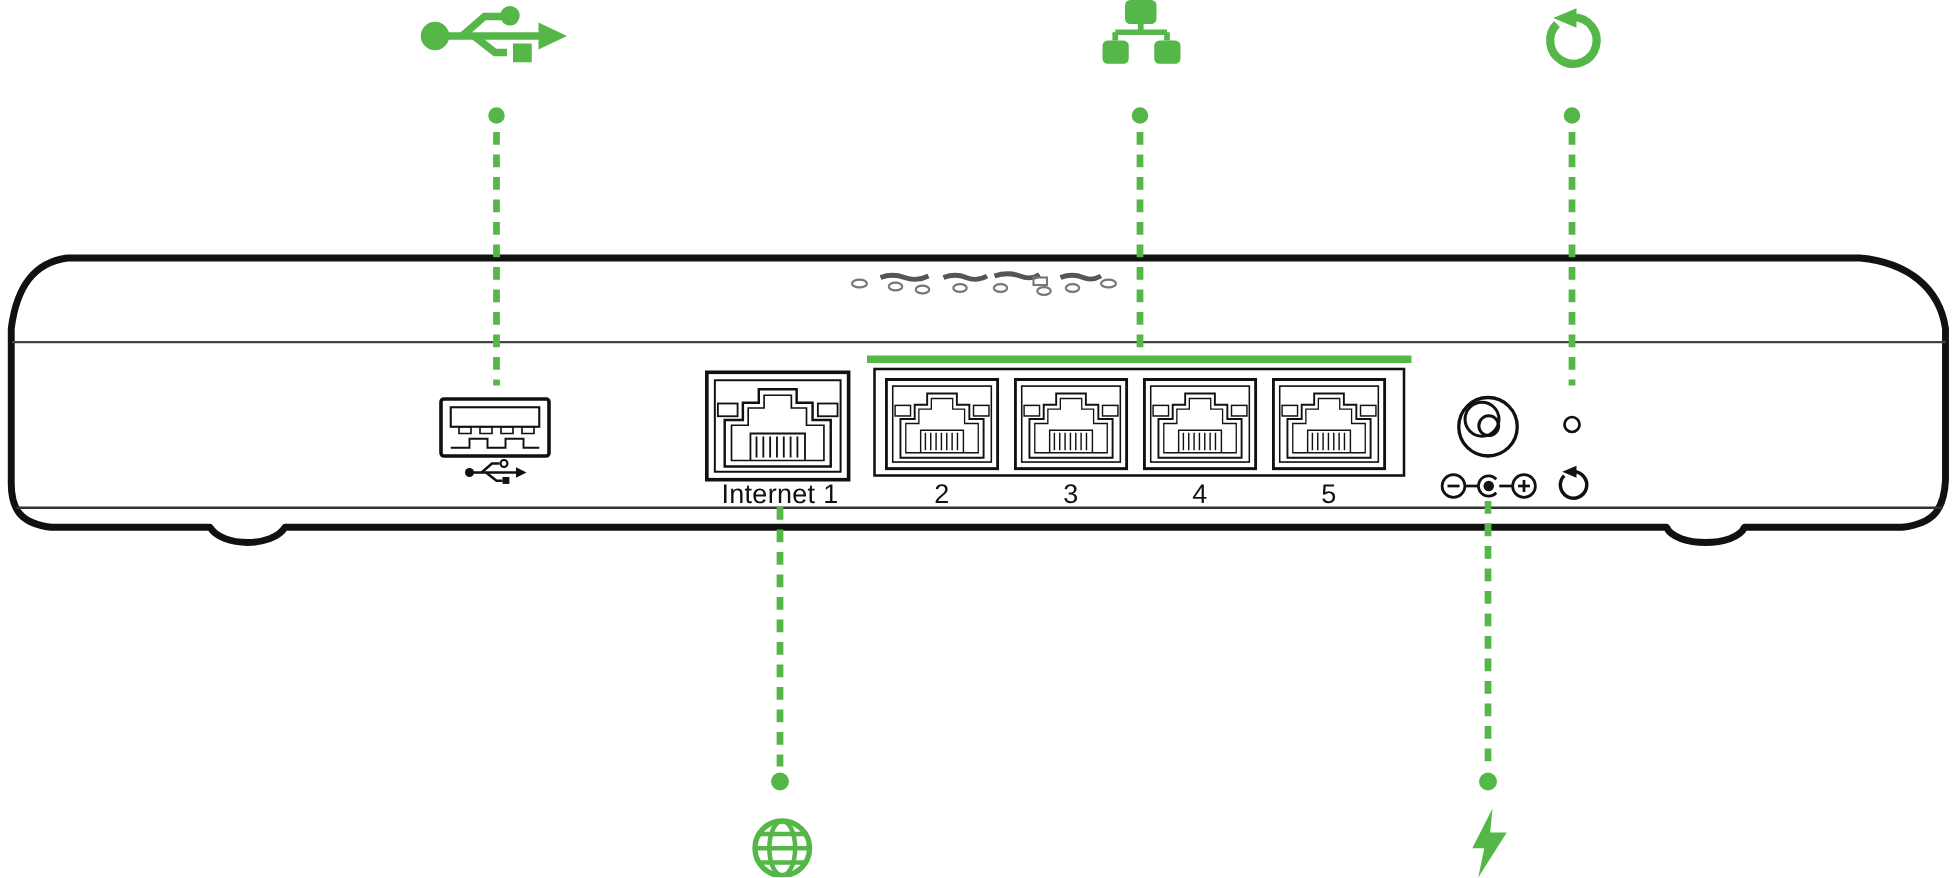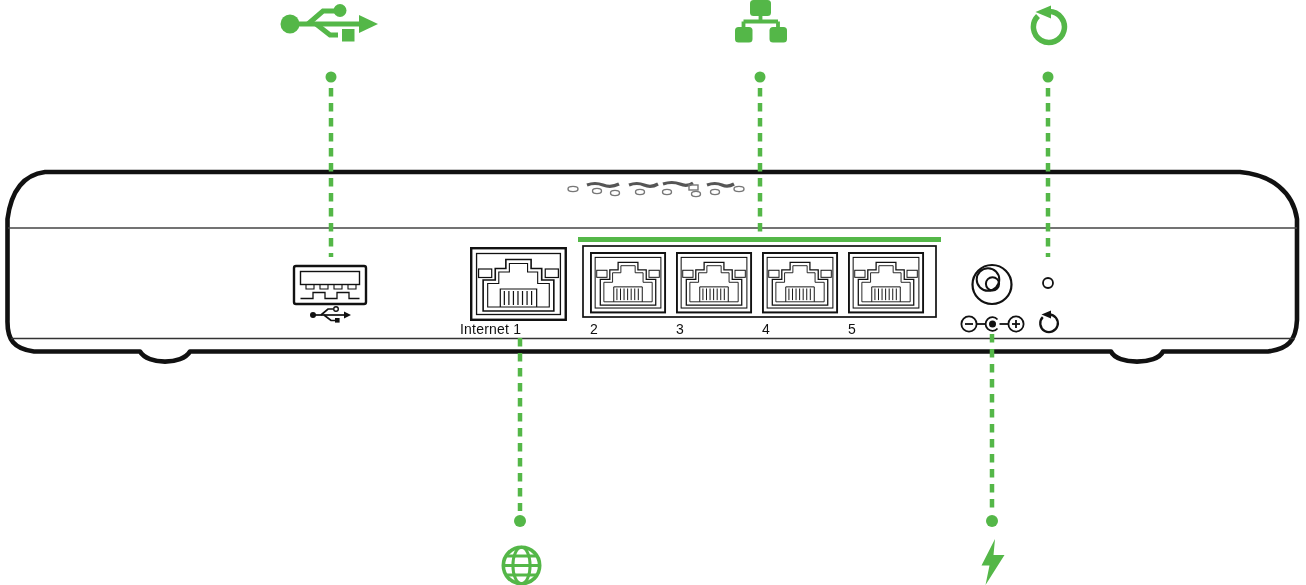--- a/index.html
+++ b/index.html
@@ -1,21 +1,21 @@
 <!DOCTYPE html>
 <html><head>
 <meta charset="utf-8">
 <style>
   html,body{margin:0;padding:0;background:#fff;}
   .stage{position:relative;width:1306px;height:585px;background:#fff;overflow:hidden;
          font-family:"Liberation Sans",sans-serif;}
   .layer{position:absolute;left:0;top:0;}
   .icon{position:absolute;}
-  .port-label{position:absolute;top:320px;font-size:14px;line-height:18px;color:#111;
-              letter-spacing:.2px;}
+  .port-label{position:absolute;top:320px;font-size:18px;line-height:18px;color:#111;
+              text-align:center;letter-spacing:.2px;}
 </style>
 </head>
 <body>
 
 <div class="stage">
 
   <svg class="layer" width="1306" height="585" viewBox="0 0 1306 585">
     <defs>
       <g id="rj45">
         <rect x="1.2" y="1.2" width="93.6" height="71.6" fill="#fff" stroke="#111" stroke-width="2.4"></rect>

